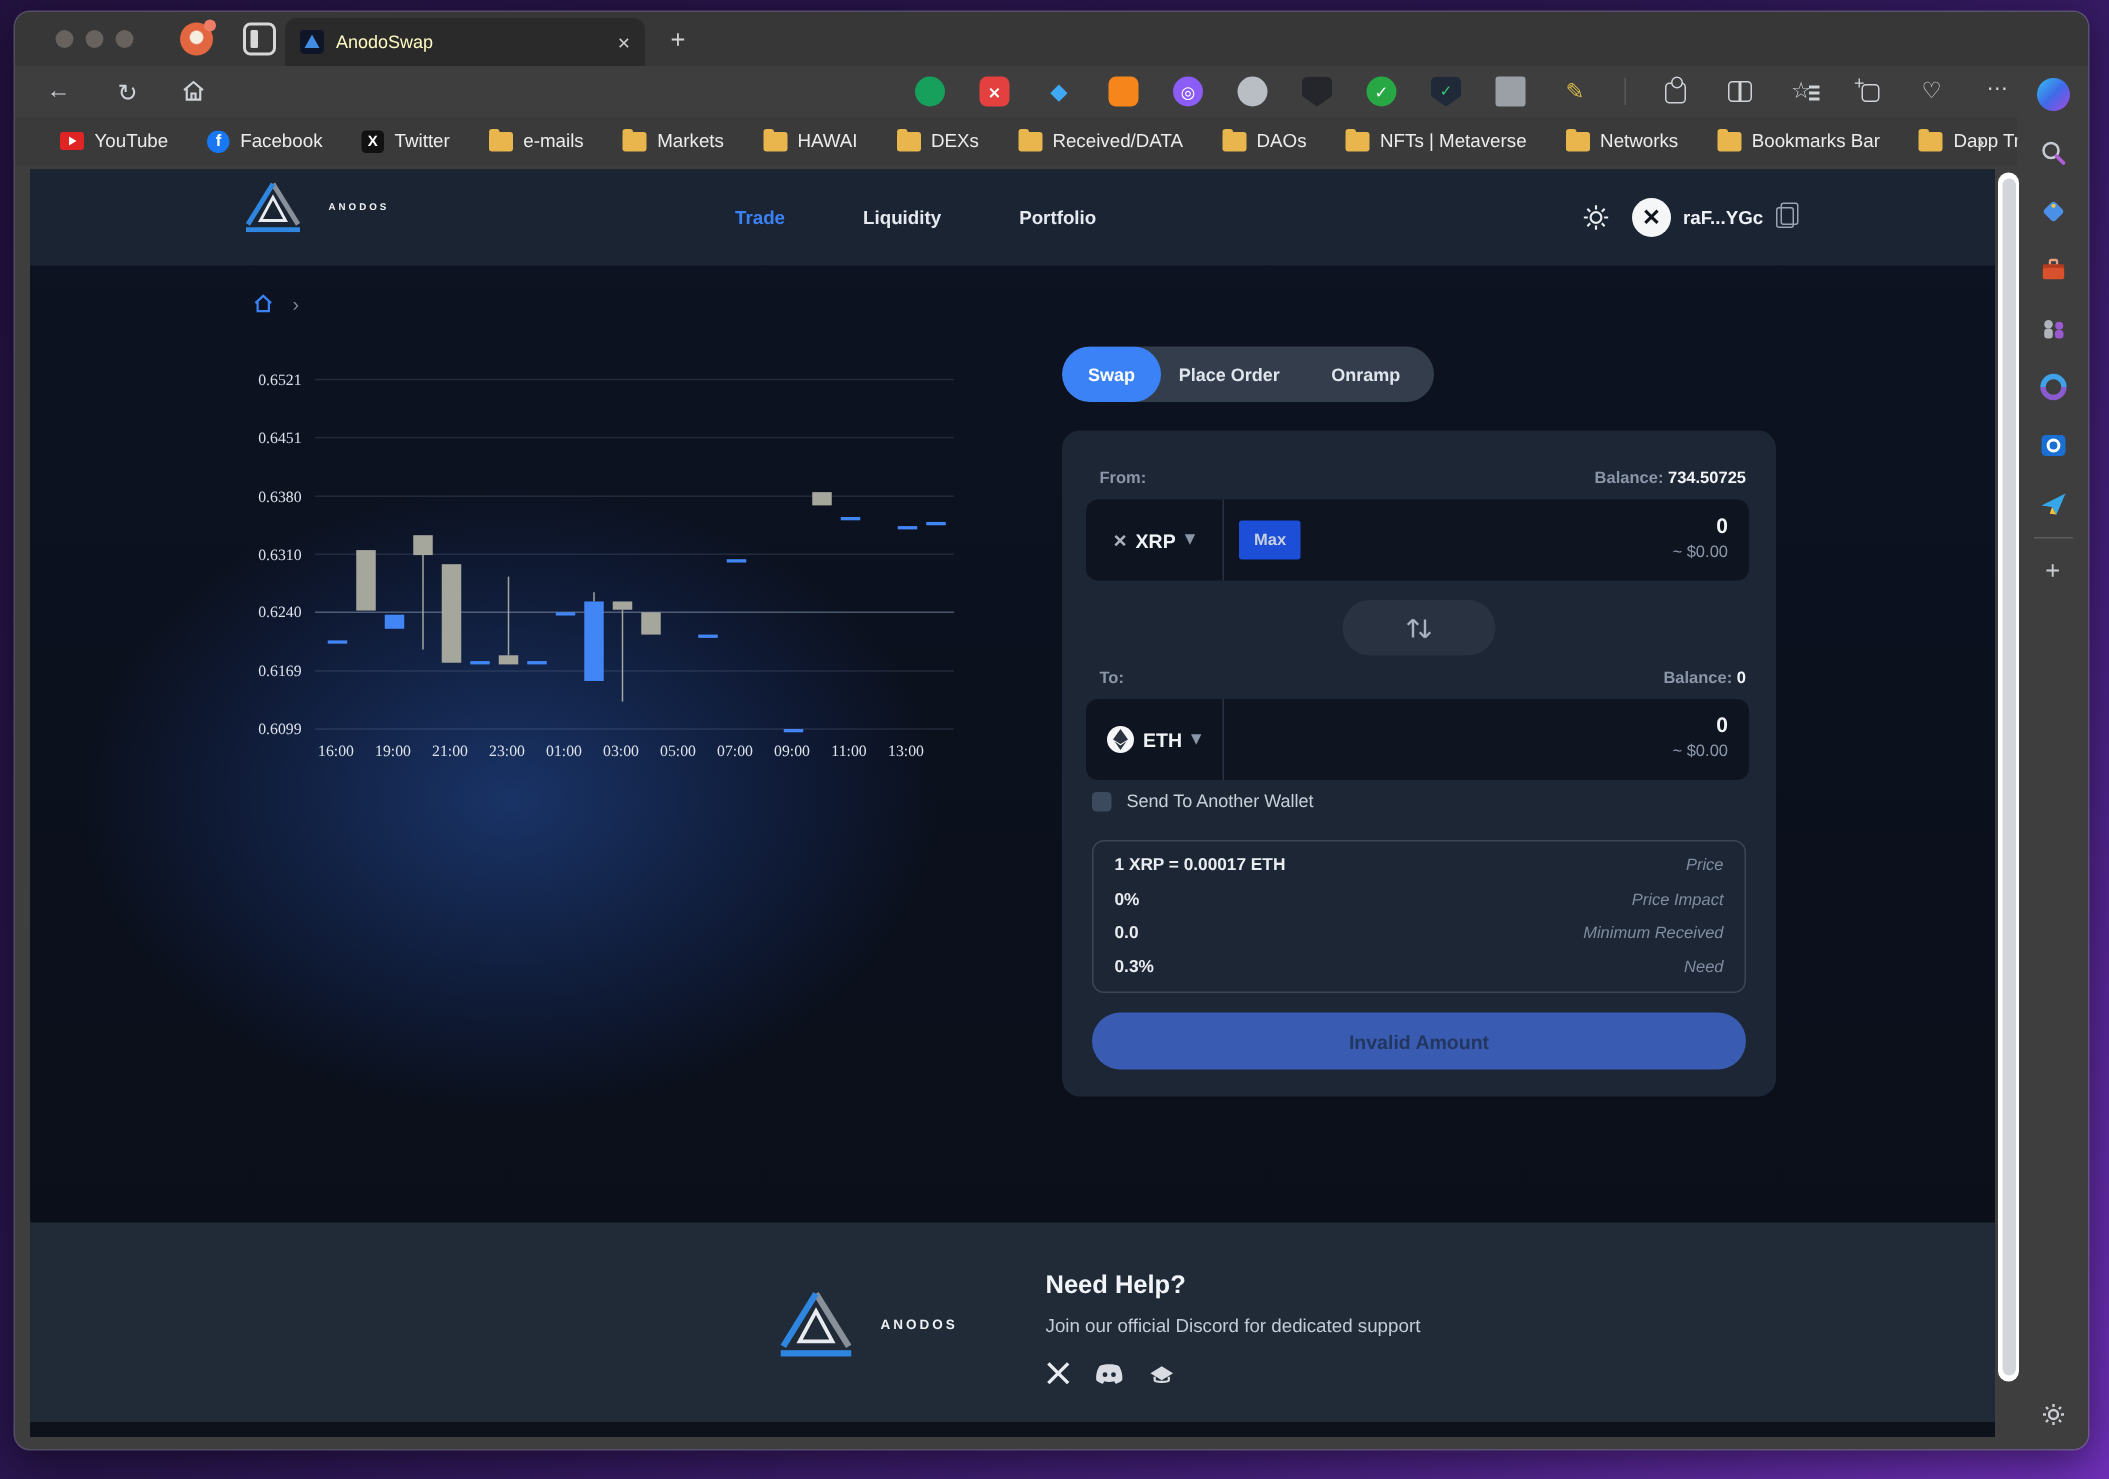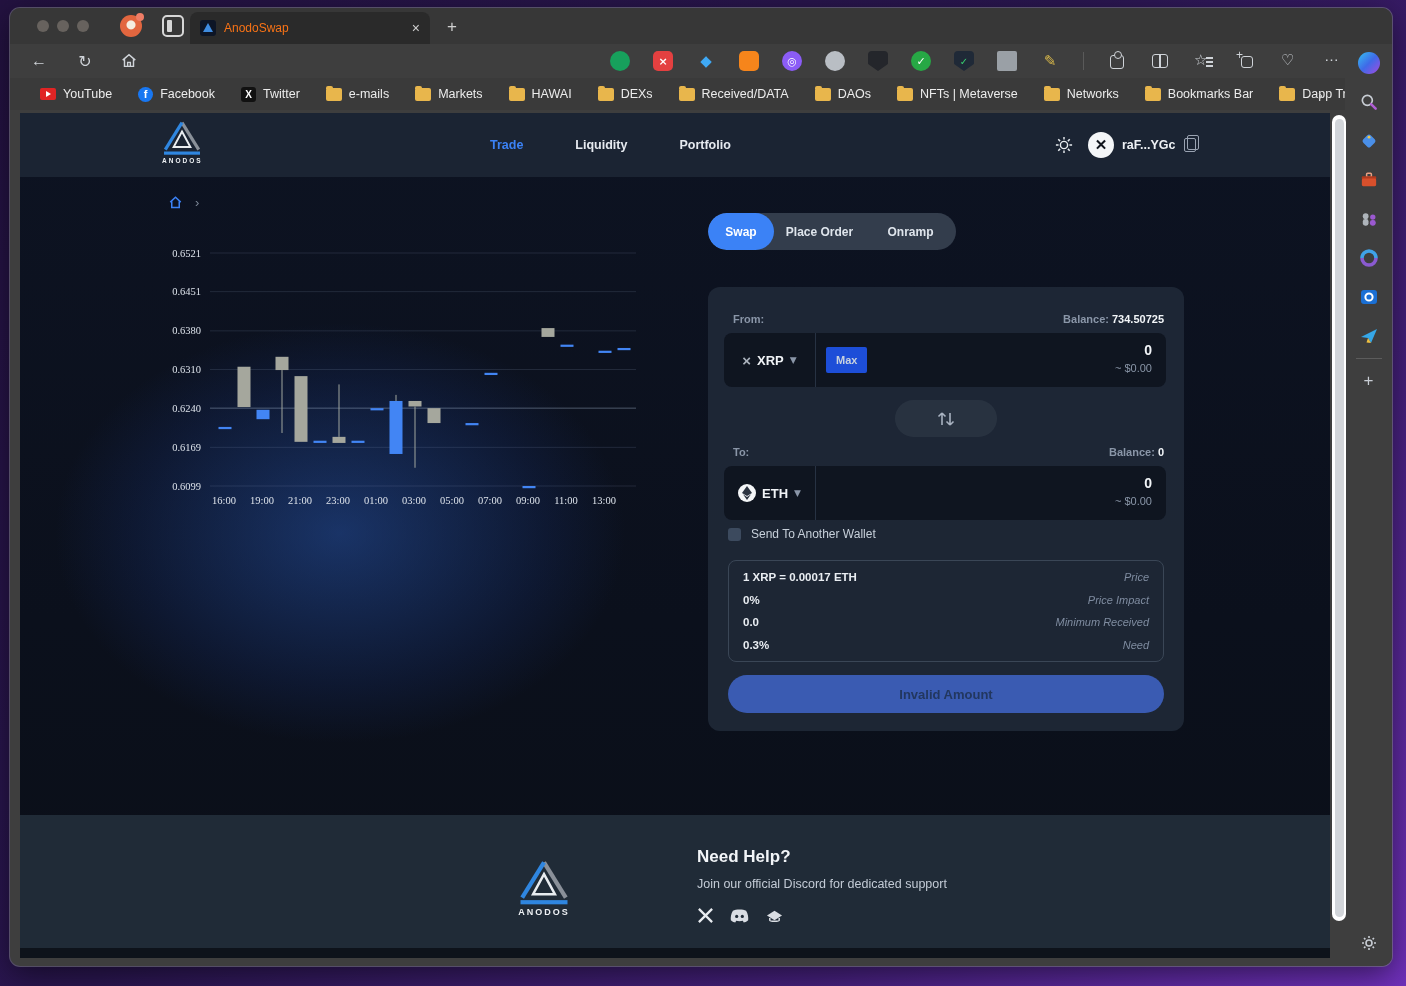--- a/index.html
+++ b/index.html
@@ -22,21 +22,21 @@
   .menu-ic { position:absolute; top:7px; width:22px; height:22px; border-radius:50%; }
   .sushi { background:radial-gradient(circle at 50% 45%, #f5ede0 0 4px, #e2663f 5px 11px); }
   .sushi::after { content:""; position:absolute; right:-2px; top:-2px; width:8px; height:8px; border-radius:50%; background:#ef7d66; }
   .wsp { border:2px solid #d7d7d7; border-radius:5px; background:transparent; }
   .wsp::after { content:""; position:absolute; left:3px; top:3px; width:5px; height:12px; background:#d7d7d7; border-radius:1px; }
   .tab { position:absolute; left:180px; top:4px; width:240px; height:32px; background:#2a2a2a;
     border-radius:8px 8px 0 0; display:flex; align-items:center; padding:0 10px; gap:8px; }
   .favicon { width:16px; height:16px; background:#0d1526; border-radius:3px; position:relative; }
   .favicon::after { content:""; position:absolute; left:3px; top:3px; width:0; height:0;
     border-left:5px solid transparent; border-right:5px solid transparent; border-bottom:9px solid #3f8ce0; }
-  .tab-title { font-size:12px; color:#f97316; flex:1; white-space:nowrap; overflow:hidden; }
+  .tab-title { font-size:12px; color:#fef9c3; flex:1; white-space:nowrap; overflow:hidden; }
   .tab-close { color:#cfcfcf; font-size:14px; line-height:1; cursor:default; }
   .newtab { position:absolute; left:437px; top:9px; color:#d0d0d0; font-size:17px; }
 
   
   .toolbar { position:absolute; left:0; top:36px; width:1335px; height:34px; background:#3e3e3e;
     display:flex; align-items:center; }
   .nav-btn { color:#cfd3d8; font-size:16px; width:30px; text-align:center; }
   .urlpill { position:absolute; left:148px; top:3px; width:432px; height:28px; background:#2a2a2a;
     border-radius:14px; display:flex; align-items:center; padding:0 10px; gap:8px; }
   .url-text { font-size:12.5px; color:#e8e8e8; flex:1; }
@@ -90,41 +90,41 @@
   .scrollbar { position:absolute; left:1322px; top:107px; width:14px; height:806px; background:#ffffff; border-radius:7px; }
   .scrollbar .thumb { position:absolute; left:2.5px; top:4px; width:9px; height:798px; background:#d2d5d9; border-radius:5px; }
 
   
   .page { position:absolute; left:10px; top:105px; width:1310px; height:845px;
     background:linear-gradient(180deg,#0d1322 0%,#0b101c 60%,#0b0f18 100%); overflow:hidden; }
   .page::before { content:""; position:absolute; left:-60px; top:140px; width:760px; height:560px;
     background:radial-gradient(closest-side, rgba(45,100,205,.42), rgba(25,55,130,.20) 55%, transparent 75%); }
 
   .app-header { position:absolute; left:0; top:0; width:100%; height:64px; background:#1b2433; }
-  .logo { display:flex; flex-direction:column; align-items:center; gap:1px; }
+  .logo { display:flex; flex-direction:row; align-items:center; gap:17px; }
   .logo-text { color:#eef1f4; letter-spacing:2px; font-weight:bold; }
   .main-nav { position:absolute; left:470px; top:0; height:64px; display:flex; align-items:center; gap:52px; }
   .nav-item { font-size:12.5px; font-weight:bold; color:#e6eaf0; cursor:pointer; }
   .nav-item.active { color:#3b82f6; }
   .sun { position:absolute; left:1035px; top:23px; }
   .wallet { position:absolute; left:1068px; top:19px; display:flex; align-items:center; gap:8px; }
   .wallet-ic { width:26px; height:26px; border-radius:50%; background:#f4f6f8; color:#10151d;
     font-weight:bold; font-size:15px; display:flex; align-items:center; justify-content:center; }
   .wallet-addr { font-size:12.5px; font-weight:bold; color:#eef1f5; }
   .copy-ic { width:12px; height:14px; border:1.4px solid #9aa3b2; border-radius:2px; position:relative; }
   .copy-ic::after { content:""; position:absolute; left:2px; top:-4px; width:10px; height:13px; border:1.4px solid #9aa3b2; border-radius:2px; }
 
   .breadcrumb { position:absolute; left:148px; top:82px; display:flex; align-items:center; gap:12px; }
   .crumb-chev { color:#7d8897; font-size:13px; }
 
   .chart { position:absolute; left:150px; top:127px; width:470px; height:272px; }
   .chart text.tick { font-family:"Liberation Serif","DejaVu Serif",serif; font-size:10.5px; fill:#dce2ea; }
 
   
-  .swap-tabs { position:absolute; left:688px; top:100px; width:248px; height:37px; background:#333d4c;
+  .swap-tabs { position:absolute; left:688px; top:118px; width:248px; height:37px; background:#333d4c;
     border-radius:19px; display:flex; align-items:center; overflow:hidden; }
   .swap-tab { height:100%; display:flex; align-items:center; justify-content:center;
     font-size:12px; font-weight:bold; color:#dfe5ec; cursor:pointer; }
   .swap-tab.active { background:#3b82f6; border-radius:19px; color:#fff; }
 
   .swap-card { position:absolute; left:688px; top:174px; width:476px; height:444px;
     background:#1f2937e6; border-radius:12px; }
   .row-label { position:absolute; font-size:11px; color:#8a96a8; font-weight:bold; }
   .balance { position:absolute; right:20px; font-size:11px; color:#8a96a8; font-weight:bold; }
   .balance b { color:#f2f5f8; }

